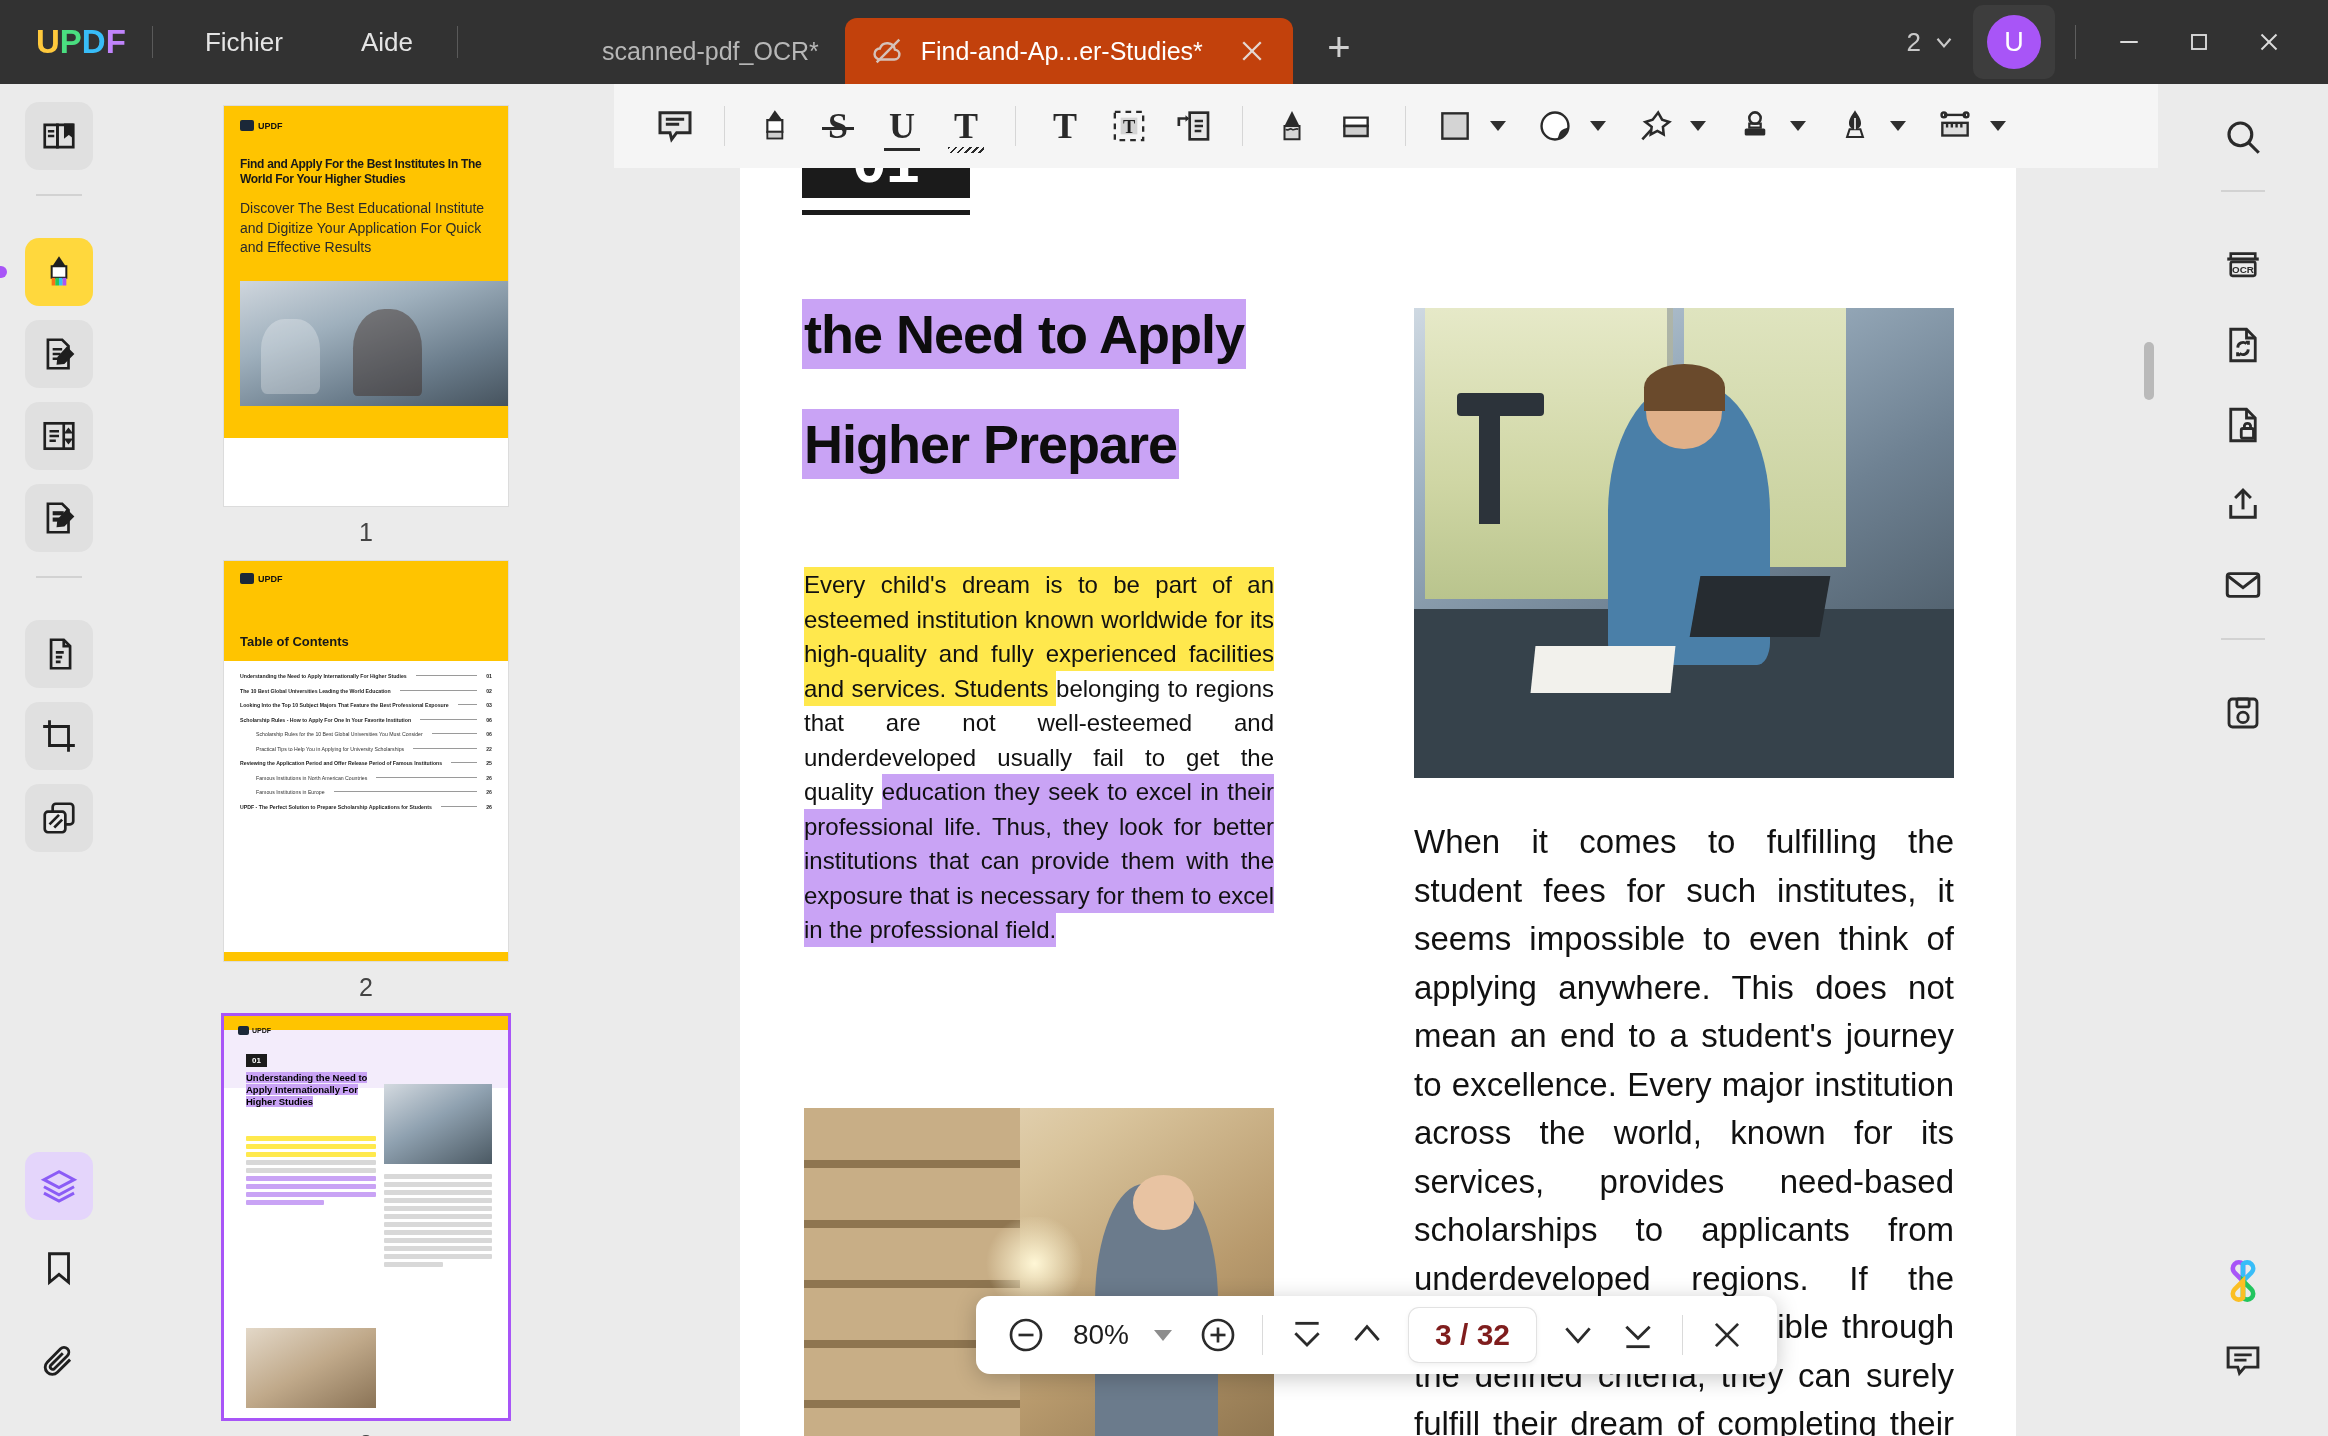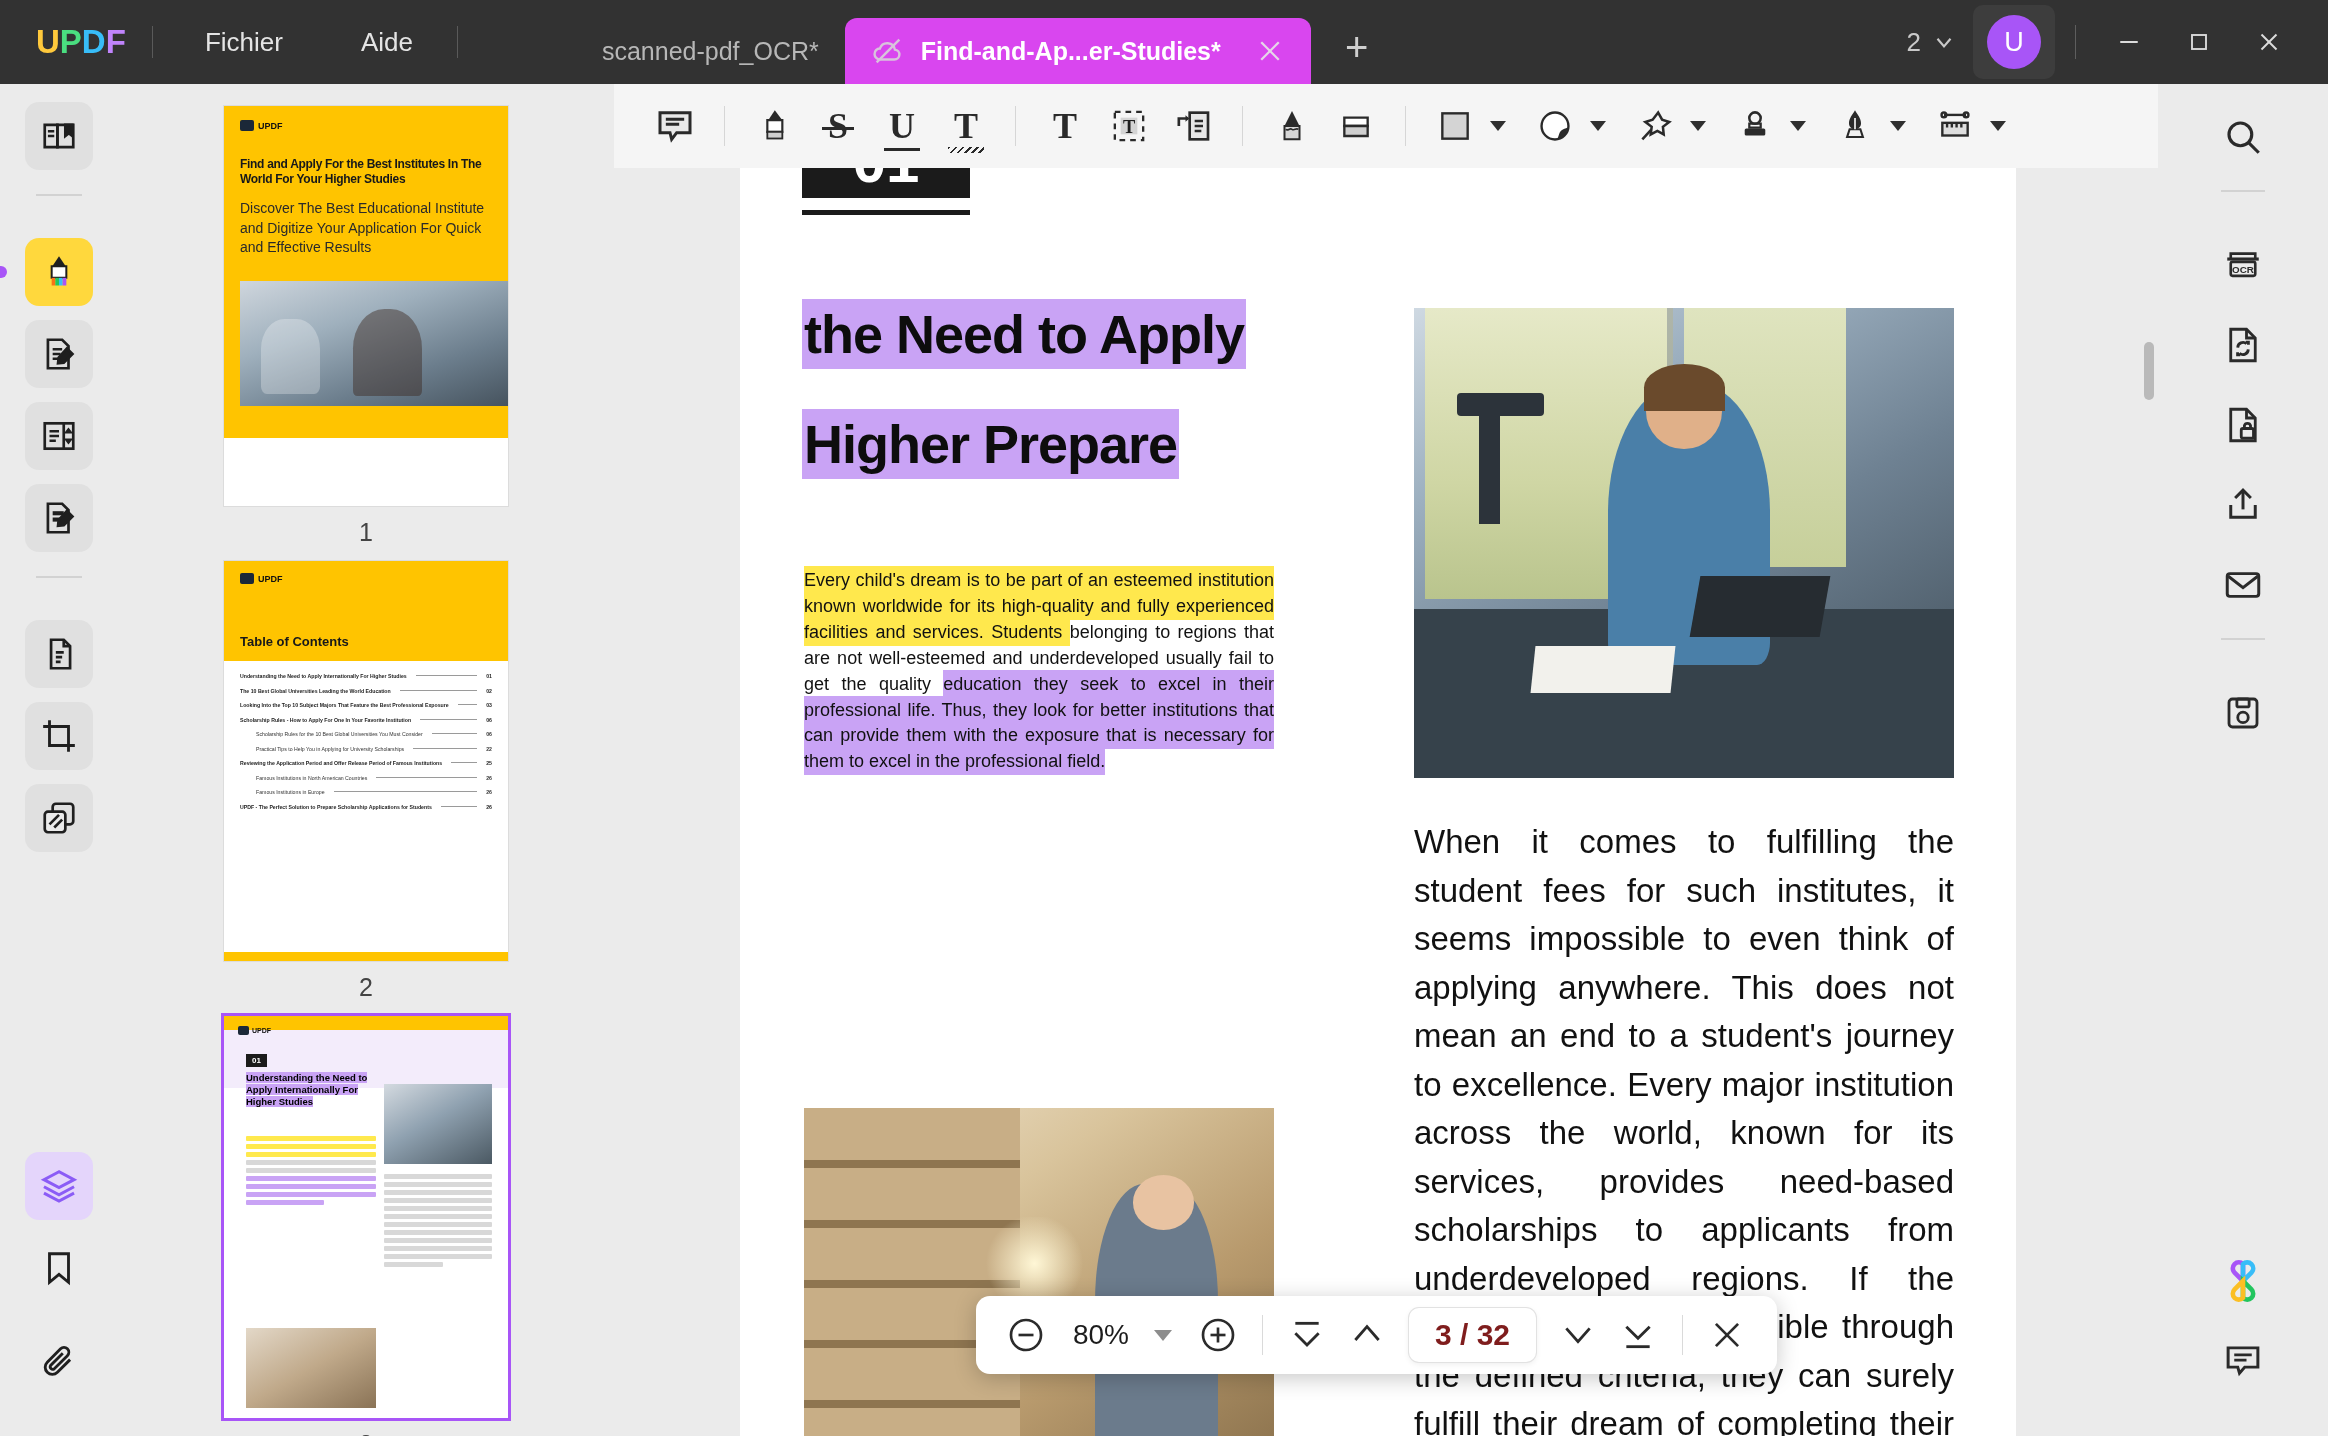--- a/index.html
+++ b/index.html
@@ -28,21 +28,21 @@
   }
   .menu-row { display: flex; align-items: center; gap: 42px; margin-left: 8px; }
 
   .tabstrip { display: flex; align-items: flex-end; height: 84px; margin-left: 92px; flex: 1; }
   .tab {
     height: 66px; display: flex; align-items: center; gap: 16px;
     padding: 0 26px; border-radius: 12px 12px 0 0; margin-top: 18px;
     color: #b7b7b7; font-size: 25px; white-space: nowrap;
   }
   .tab.inactive { background: transparent; }
-  .tab.active { background: #d946ef; color: #ffffff; font-weight: bold; }
+  .tab.active { background: #c2410c; color: #ffffff; }
   .tab .cloudoff { width: 34px; height: 34px; flex: none; opacity: .85; }
   .tab .tabclose { width: 30px; height: 30px; margin-left: 18px; opacity:.9; }
   .newtab { color: #cfcfcf; font-size: 40px; margin-left: 26px; margin-bottom: 14px; width:40px; text-align:center; }
 
   .tb-right { display: flex; align-items: center; gap: 4px; margin-right: 26px; }
   .acct-count { color: #c9c9c9; font-size: 26px; display:flex; align-items:center; gap:10px; padding: 8px 12px; }
   .avatar-wrap { padding: 10px 14px; border-radius: 10px; background: #3d3d3d; display:flex; align-items:center;}
   .avatar {
     width: 54px; height: 54px; border-radius: 50%; background: #a855f7;
     color: #fff; font-size: 27px; display: flex; align-items: center; justify-content: center;
@@ -169,21 +169,21 @@
 
   .h1 {
     position: absolute; left: 62px; top: 84px; width: 480px;
     font-size: 54px; font-weight: bold; line-height: 1.02; color: #0d0d0d;
     letter-spacing: -1px;
   }
   .h1 .hl { background: #c9a3f5; box-decoration-break: clone; -webkit-box-decoration-break: clone; padding: 5px 2px; }
 
   .para-l {
     position: absolute; left: 64px; top: 400px; width: 470px;
-    font-size: 18px; line-height: 1.44; text-align: justify; color: #111;
+    font-size: 24px; line-height: 1.44; text-align: justify; color: #111;
   }
   .para-l .y { background:#ffe84d; }
   .para-l .p { background:#c9a3f5; }
   .para-l .n { background:transparent; }
   .para-l span { padding: 4px 0; box-decoration-break: clone; -webkit-box-decoration-break: clone; }
 
   .img-top {
     position: absolute; right: 62px; top: 140px; width: 540px; height: 470px;
     background: linear-gradient(150deg,#cfd9e2 0%,#9db0c0 25%,#6e8192 55%,#3b4852 100%);
     overflow: hidden;

